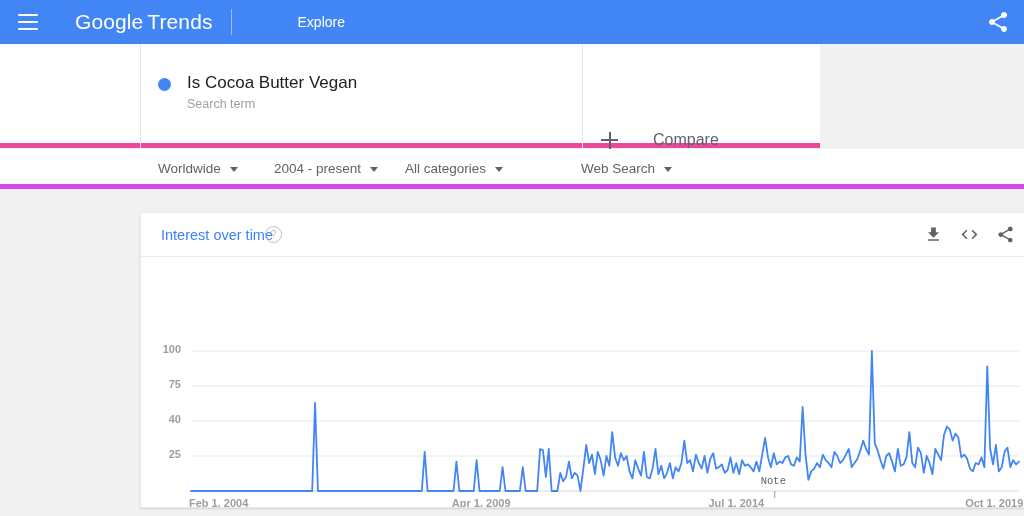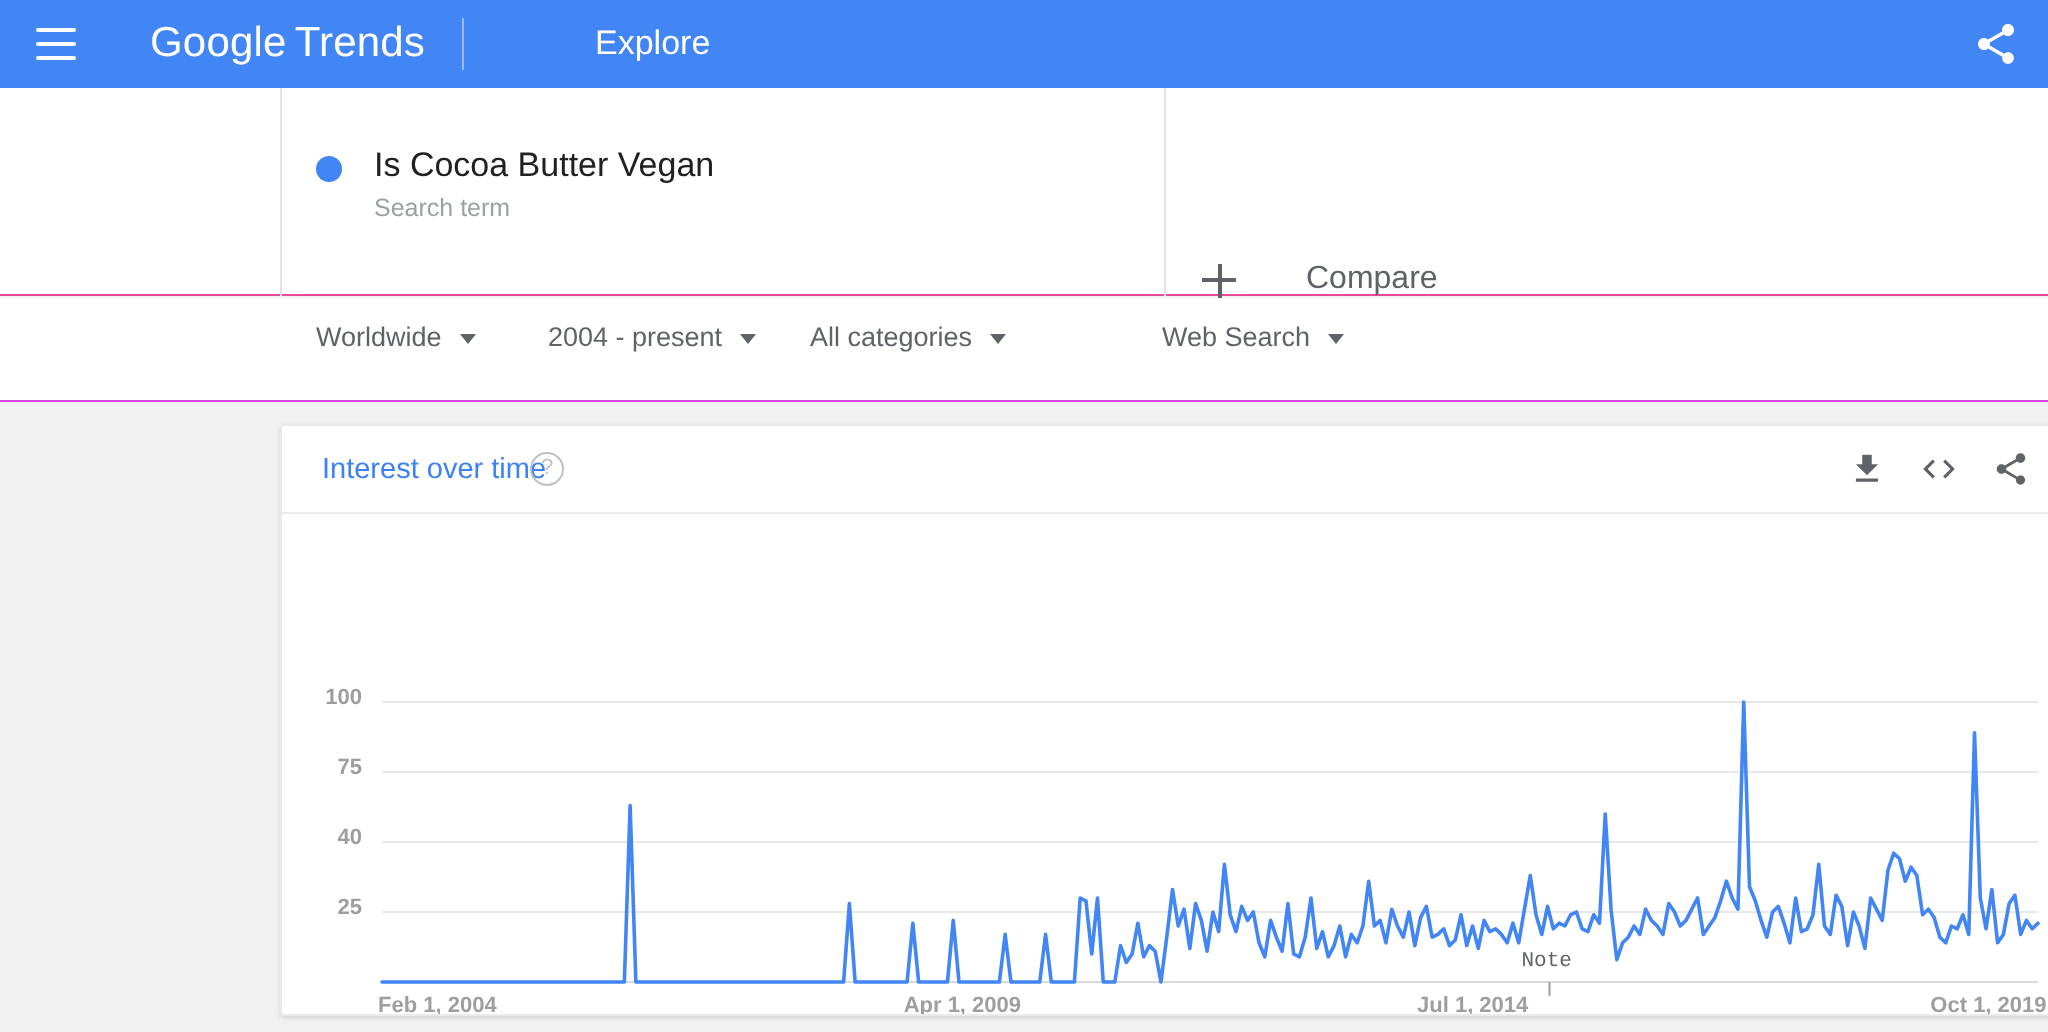--- a/index.html
+++ b/index.html
@@ -42,39 +42,39 @@
   }
   .brand .g-part { font-weight: 500; }
   .brand .t-part { font-weight: 400; margin-left: 4px; }
   .hdr-divider {
     width: 1px; height: 26px;
     background: rgba(255,255,255,0.45);
     margin-left: 18px;
   }
   .explore {
     margin-left: 18px;
-    font-size: 17px;
+    font-size: 14px;
     color: #ffffff;
     font-weight: 400;
     white-space: nowrap;
     cursor: pointer;
     padding-left: 48px;
   }
   .hdr-share {
     position: absolute; right: 14px; top: 10px;
     width: 24px; height: 24px;
     cursor: pointer;
   }
 
   
   .termrow {
     position: absolute; left: 0; top: 44px;
-    width: 1024px; height: 104px;
+    width: 820px; height: 104px;
     background: #ffffff;
-    border-bottom: 1px solid #ec4899;
+    border-bottom: 5px solid #ec4899;
   }
   .vline {
     position: absolute; top: 0; width: 1px; height: 104px;
     background: #e4e4e4;
   }
   .vline.v1 { left: 140px; }
   .vline.v2 { left: 582px; }
 
   .term-block {
     position: absolute; left: 158px; top: 28px;
@@ -108,23 +108,23 @@
   }
   .plus-icon::before { left: 0; top: 7.5px; width: 17px; height: 2px; }
   .plus-icon::after  { top: 0; left: 7.5px; height: 17px; width: 2px; }
   .compare-label {
     margin-left: 35px; font-size: 16px; color: #5f6368; white-space: nowrap;
   }
 
   
   .filterbar {
     position: absolute; left: 0; top: 149px;
-    width: 1024px; height: 52px;
+    width: 1024px; height: 40px;
     background: #ffffff;
-    border-bottom: 1px solid #d946ef;
+    border-bottom: 5px solid #d946ef;
   }
   .filter {
     position: absolute; top: 12px;
     display: flex; align-items: center;
     cursor: pointer;
     white-space: nowrap;
   }
   .filter-label { font-size: 13.5px; color: #5f6368; }
   .caret {
     width: 0; height: 0; margin-left: 9px; margin-top: 2px;

